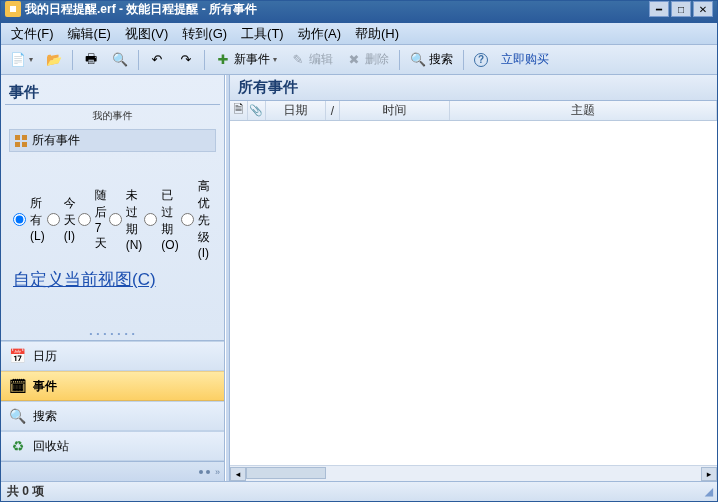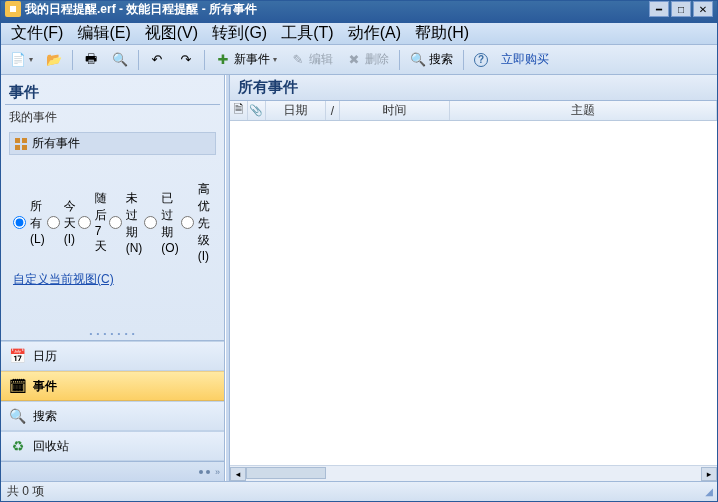--- a/index.html
+++ b/index.html
@@ -7,63 +7,63 @@
 
 .window { width: 100%; height: 100%; display: flex; flex-direction: column; border: 1px solid #2a5a9a; }
 
 .titlebar { height: 22px; background: linear-gradient(#3a6ea5, #2a5a9a); color: #fff; display: flex; padding: 0 4px; }
 .titlebar .app-icon { width: 16px; height: 16px; background: #f5c24e; border-radius: 2px; margin-right: 4px; display:flex; align-items:center; justify-content:center; }
 .titlebar .title-text { flex: 1; font-weight: bold; font-size: 12px; }
 .titlebar .win-btns { display: flex; gap: 2px; }
 .titlebar .win-btn { width: 20px; height: 16px; background: #c9d7ea; color: #000; border: 1px solid #7a9ccf; display: flex; align-items: center; justify-content: center; font-size: 10px; cursor: pointer; }
 
 .menubar { height: 22px; background: linear-gradient(#d6e5f7, #c0d6ef); border-bottom: 1px solid #a0b8d8; display: flex; align-items: center; padding: 0 4px; gap: 2px; }
-.menubar .menu-item { padding: 2px 6px; cursor: pointer; font-size: 16px; }
+.menubar .menu-item { padding: 2px 6px; cursor: pointer; font-size: 13px; }
 
 .toolbar { height: 30px; background: linear-gradient(#e4edf9, #cfdff1); border-bottom: 1px solid #a0b8d8; display: flex; align-items: center; padding: 0 4px; gap: 3px; }
 .toolbar .tbtn { height: 22px; padding: 0 4px; display: flex; align-items: center; gap: 3px; cursor: pointer; border: 1px solid transparent; border-radius: 3px; }
 .toolbar .sep { width: 1px; height: 20px; background: #a0b8d8; margin: 0 2px; }
 .toolbar .icon { width: 16px; height: 16px; display: flex; align-items: center; justify-content: center; font-size: 13px; }
 .toolbar .dropdown-arrow { font-size: 8px; color: #555; }
 .toolbar .tbtn.disabled { color: #9aa5b2; }
 
 .body { flex: 1; display: flex; min-height: 0; }
 
 .sidebar { width: 224px; background: linear-gradient(#e6eef9, #d6e3f3); border-right: 1px solid #a0b8d8; display: flex; flex-direction: column; }
 .sidebar-top { flex: 1; display: flex; flex-direction: column; padding: 4px; overflow: hidden; }
 .panel-title { font-size: 15px; font-weight: bold; color: #1c3e70; padding: 4px 4px 2px; border-bottom: 1px solid #a0b8d8; }
-.sub-label { padding: 4px 4px; font-size: 12px; color: #333; }
+.sub-label { padding: 4px 4px; font-size: 10px; color: #333; text-align: center; }
 .tree-item { margin: 2px 4px; padding: 2px 4px; display: flex; align-items: center; gap: 4px; background: #d0ddef; border: 1px solid #b6c8e0; cursor: pointer; }
 .tree-item .tree-icon { width: 14px; height: 14px; display:flex; align-items:center; justify-content:center; }
 
 .radio-list { margin-top: 24px; padding: 0 8px; display: flex; flex-direction: row; gap: 2px; }
 .radio-item { display: flex; align-items: center; gap: 4px; cursor: pointer; font-size: 12px; }
 .radio-item input { margin: 0; }
 
-.custom-link { color: #1c4fb0; padding: 8px 8px 0; text-decoration: underline; cursor: pointer; font-size: 12px; }
+.custom-link { color: #1c4fb0; padding: 8px 8px 0; text-decoration: underline; cursor: pointer; font-size: 17px; }
 .grip { height: 6px; display: flex; justify-content: center; align-items: center; color: #7a9ccf; letter-spacing: 1px; font-size: 8px; cursor: ns-resize; }
 
 .nav-list { border-top: 1px solid #a0b8d8; }
 .nav-item { height: 30px; display: flex; align-items: center; gap: 6px; padding: 0 8px; border-top: 1px solid #c0d2e8; border-bottom: 1px solid #c0d2e8; background: linear-gradient(#e8f0fb, #d6e3f3); cursor: pointer; font-size: 13px; }
 .nav-item.active { background: linear-gradient(#ffe9a3, #fcd065); font-weight: bold; border-top-color:#edcf87; border-bottom-color:#e1b75a;}
 .nav-item .nav-icon { width: 18px; height: 18px; display:flex; align-items:center; justify-content:center; font-size:14px;}
 .nav-footer { height: 20px; background: linear-gradient(#d6e3f3, #c8d8ee); border-top: 1px solid #a0b8d8; display:flex; justify-content:flex-end; align-items:center; padding-right:4px; gap:3px;}
 .nav-footer .dot { width:4px;height:4px;border-radius:50%;background:#6a85a8;}
 
 .main { flex: 1; display: flex; flex-direction: column; background: #fff; min-width: 0; }
 .main-header { height: 26px; background: linear-gradient(#e6eef9, #d2e0f1); border-bottom: 1px solid #a0b8d8; display: flex; align-items: center; padding: 0 8px; font-size: 15px; font-weight: bold; color: #1c3e70; }
 .col-headers { height: 20px; background: linear-gradient(#f2f6fc, #dde8f5); border-bottom: 1px solid #b8c9de; display: flex; align-items: stretch; }
 .col-headers .col { border-right: 1px solid #c8d5e6; display: flex; align-items: center; justify-content: center; font-size: 12px; color: #333; cursor: pointer; padding: 0 2px; white-space:nowrap; overflow:hidden;}
 .main-body { flex: 1; background: #fff; overflow:hidden; }
 .hscroll { height: 16px; background: #e8eef7; border-top: 1px solid #c8d5e6; display:flex; align-items:center; }
 .hscroll .sbtn { width:16px; height:14px; background:#d3deec; border:1px solid #a9bcd4; display:flex;align-items:center;justify-content:center;font-size:9px;cursor:pointer;}
 .hscroll .strack { flex:1; height:14px; background:#e8eef7; position:relative;}
 .hscroll .sthumb { position:absolute; left:0; top:0; width:80px; height:12px; background:#cedbe9; border:1px solid #a9bcd4;}
 
-.statusbar { height: 20px; background: linear-gradient(#e6eef9, #d2e0f1); border-top: 1px solid #a0b8d8; display: flex; align-items: center; padding: 0 6px; font-size: 12px; color: #333; }
+.statusbar { height: 20px; background: linear-gradient(#e6eef9, #d2e0f1); border-top: 1px solid #a0b8d8; display: flex; align-items: center; padding: 0 6px; font-size: 12px; color: #333; font-weight: bold; }
 .statusbar .resize-grip { margin-left: auto; color: #7a9ccf; font-size: 10px; cursor: nwse-resize; letter-spacing:-2px;}
 
 .splitter { width:5px; background: #c8d8ee; cursor:ew-resize; border-left:1px solid #fff; border-right:1px solid #a0b8d8;}
 </style>
 </head>
 <body>
 
 <div class="window">
 
   <div class="titlebar">

